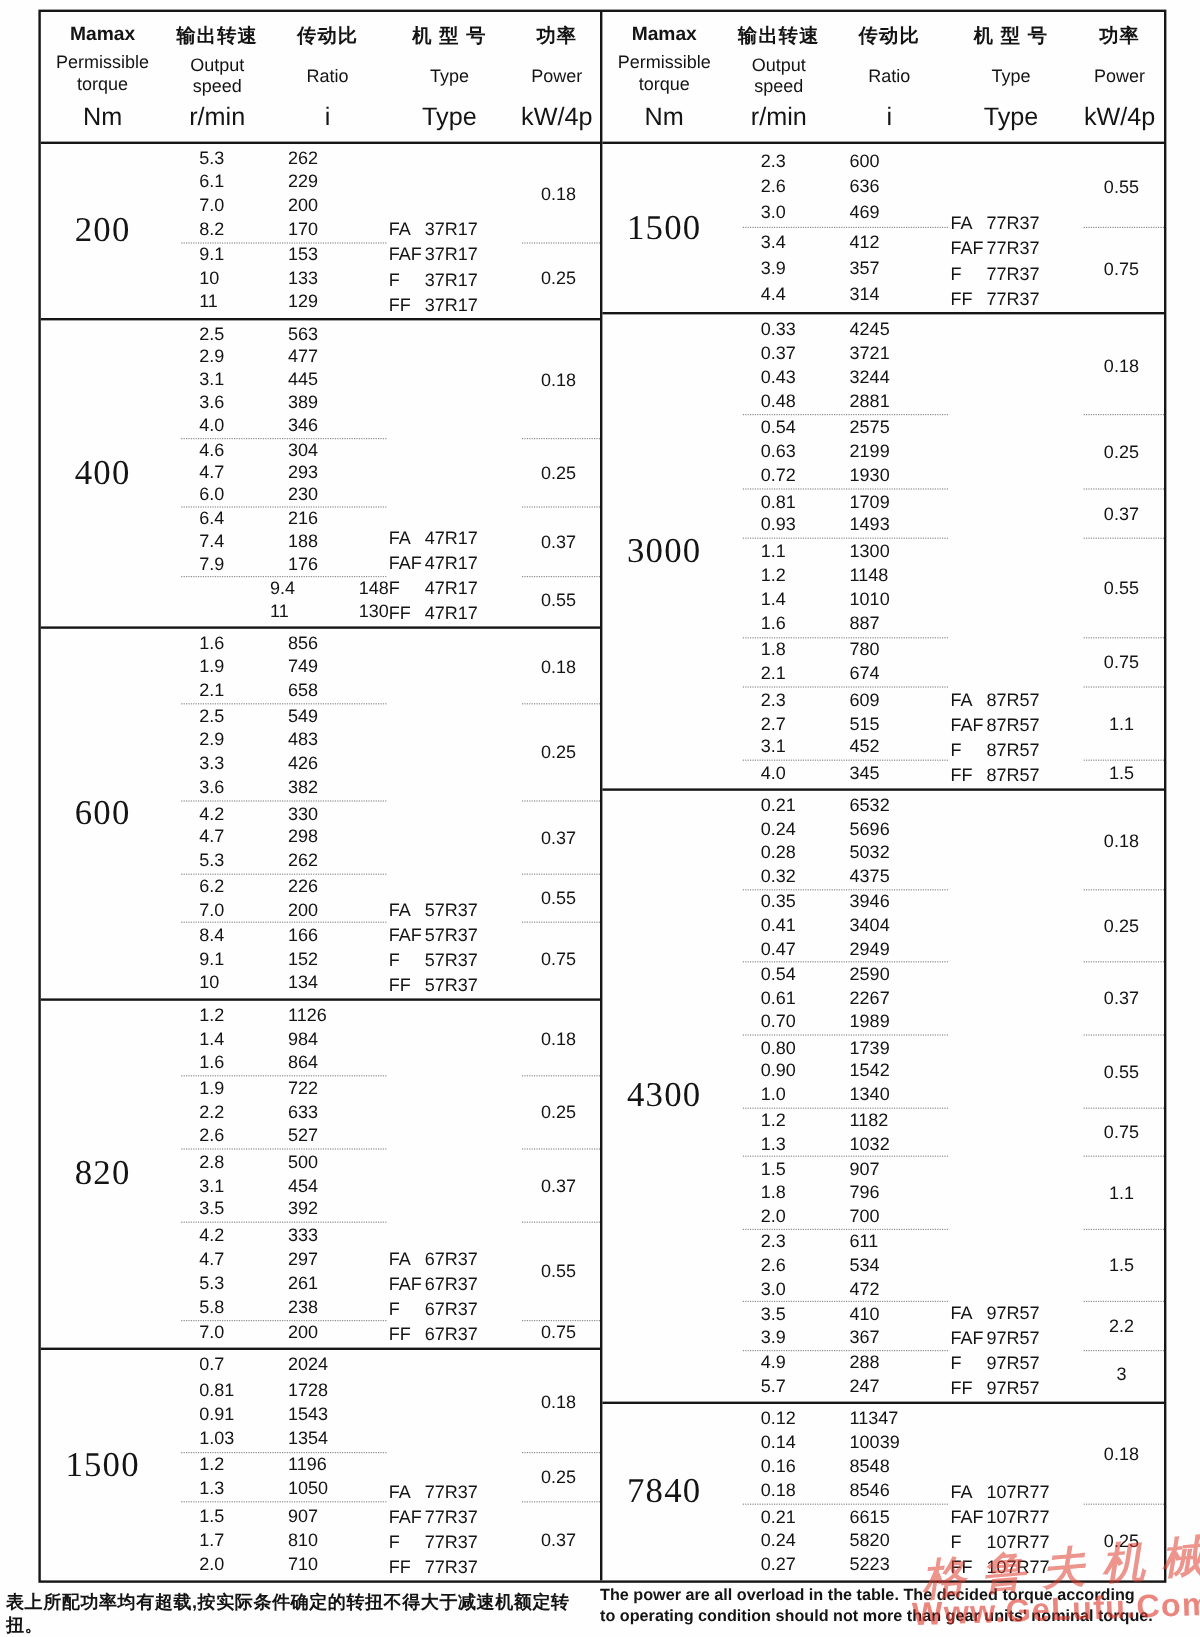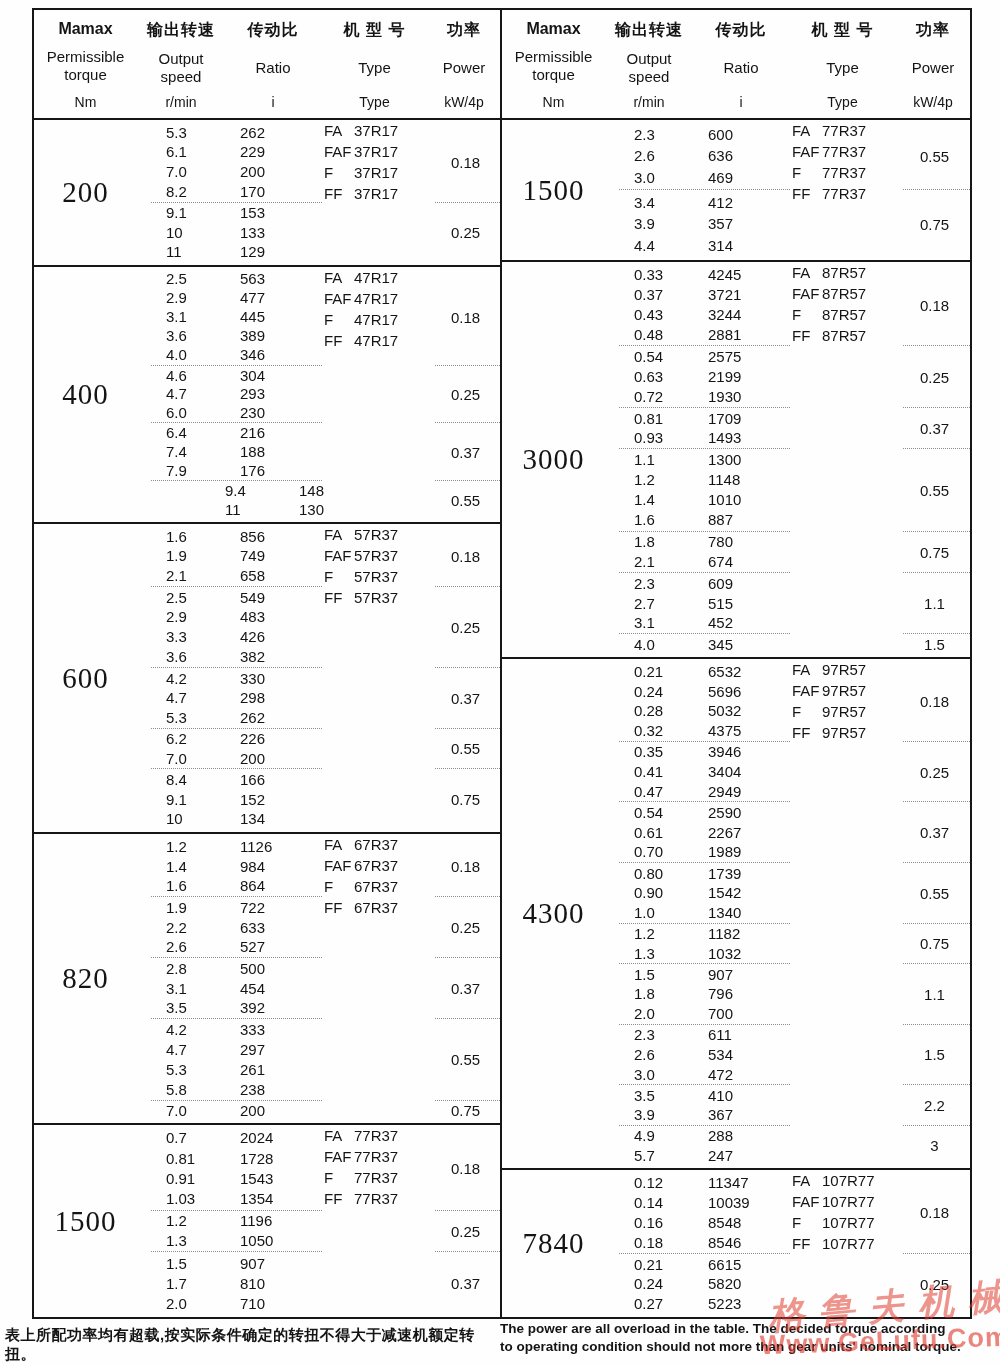--- a/index.html
+++ b/index.html
@@ -21,38 +21,38 @@
   .hcol{display:flex;flex-direction:column;align-items:center;box-sizing:border-box;padding:10px 0 8px 0;}
   .hcol.c0{width:103px;}
   .hcol.c1{width:88px;}
   .hcol.c2{width:96px;}
   .hcol.c3{width:107px;justify-content:flex-end;}
   .hcol.c4{flex:1;}
   .hzh{font-size:16px;font-weight:bold;letter-spacing:1px;white-space:nowrap;}
   .hcol.c0 .hzh{font-weight:bold;letter-spacing:0;}
   .hen{flex:1;display:flex;align-items:center;justify-content:center;text-align:center;
        font-size:15px;line-height:18px;}
-  .hunit{font-size:14px;}
+  .hunit{font-size:21px;}
   
   .group{display:flex;box-sizing:border-box;}
   .group + .group{border-top:2px solid #161616;}
   .torque{
     flex:0 0 103px;display:flex;align-items:center;justify-content:center;
     font-family:"Liberation Serif","DejaVu Serif",serif;font-size:29px;letter-spacing:1px;
   }
   .datacell{flex:0 0 187px;display:flex;flex-direction:column;padding:2px 0;box-sizing:border-box;}
   .dblock{flex-basis:0;display:flex;flex-direction:column;justify-content:space-evenly;position:relative;}
   .dblock.sep::after{
     content:"";position:absolute;left:14px;right:2px;bottom:0;
     border-bottom:1px dotted #8d8d8d;
   }
   .drow{display:flex;font-size:15px;line-height:18px;}
   .speed{flex:0 0 74px;padding-left:29px;box-sizing:content-box;}
   .ratio{flex:1;}
-  .typecell{flex:0 0 107px;display:flex;align-items:flex-start;}
+  .typecell{flex:0 0 107px;display:flex;align-items:flex-end;}
   .typeline{font-size:15px;line-height:21px;white-space:nowrap;}
   .tprefix{display:inline-block;width:30px;}
   .powercell{flex:1;display:flex;flex-direction:column;padding:2px 0;box-sizing:border-box;}
   .pblock{flex-basis:0;display:flex;align-items:center;justify-content:center;
           position:relative;font-size:15px;}
   .pblock.sep::after{
     content:"";position:absolute;left:4px;right:0;bottom:0;
     border-bottom:1px dotted #8d8d8d;
   }
   

